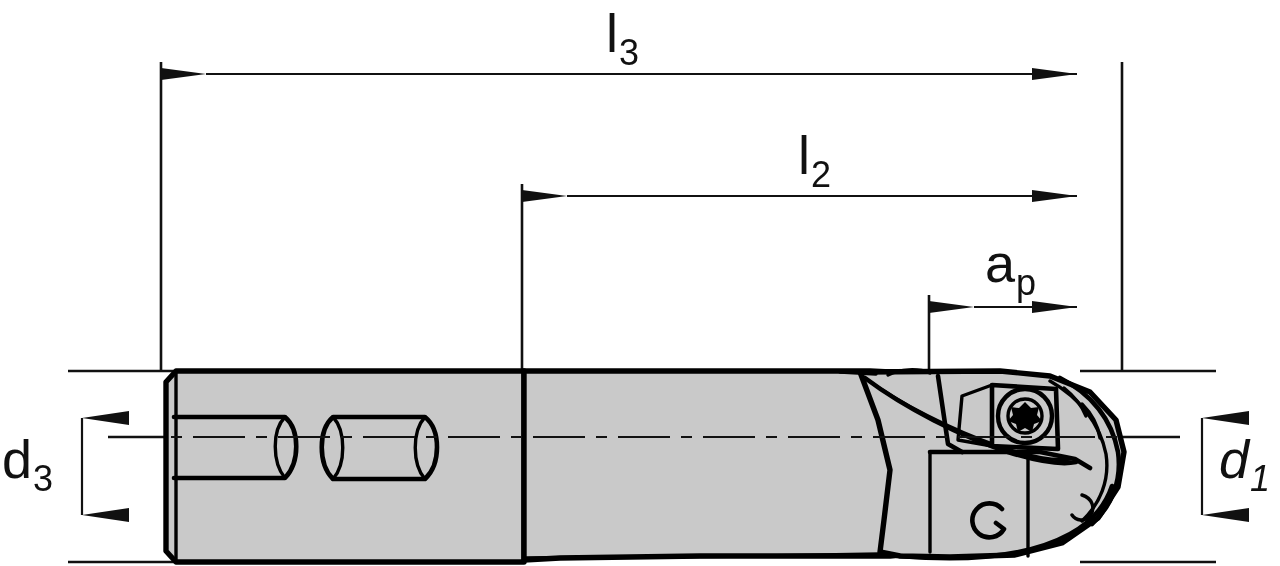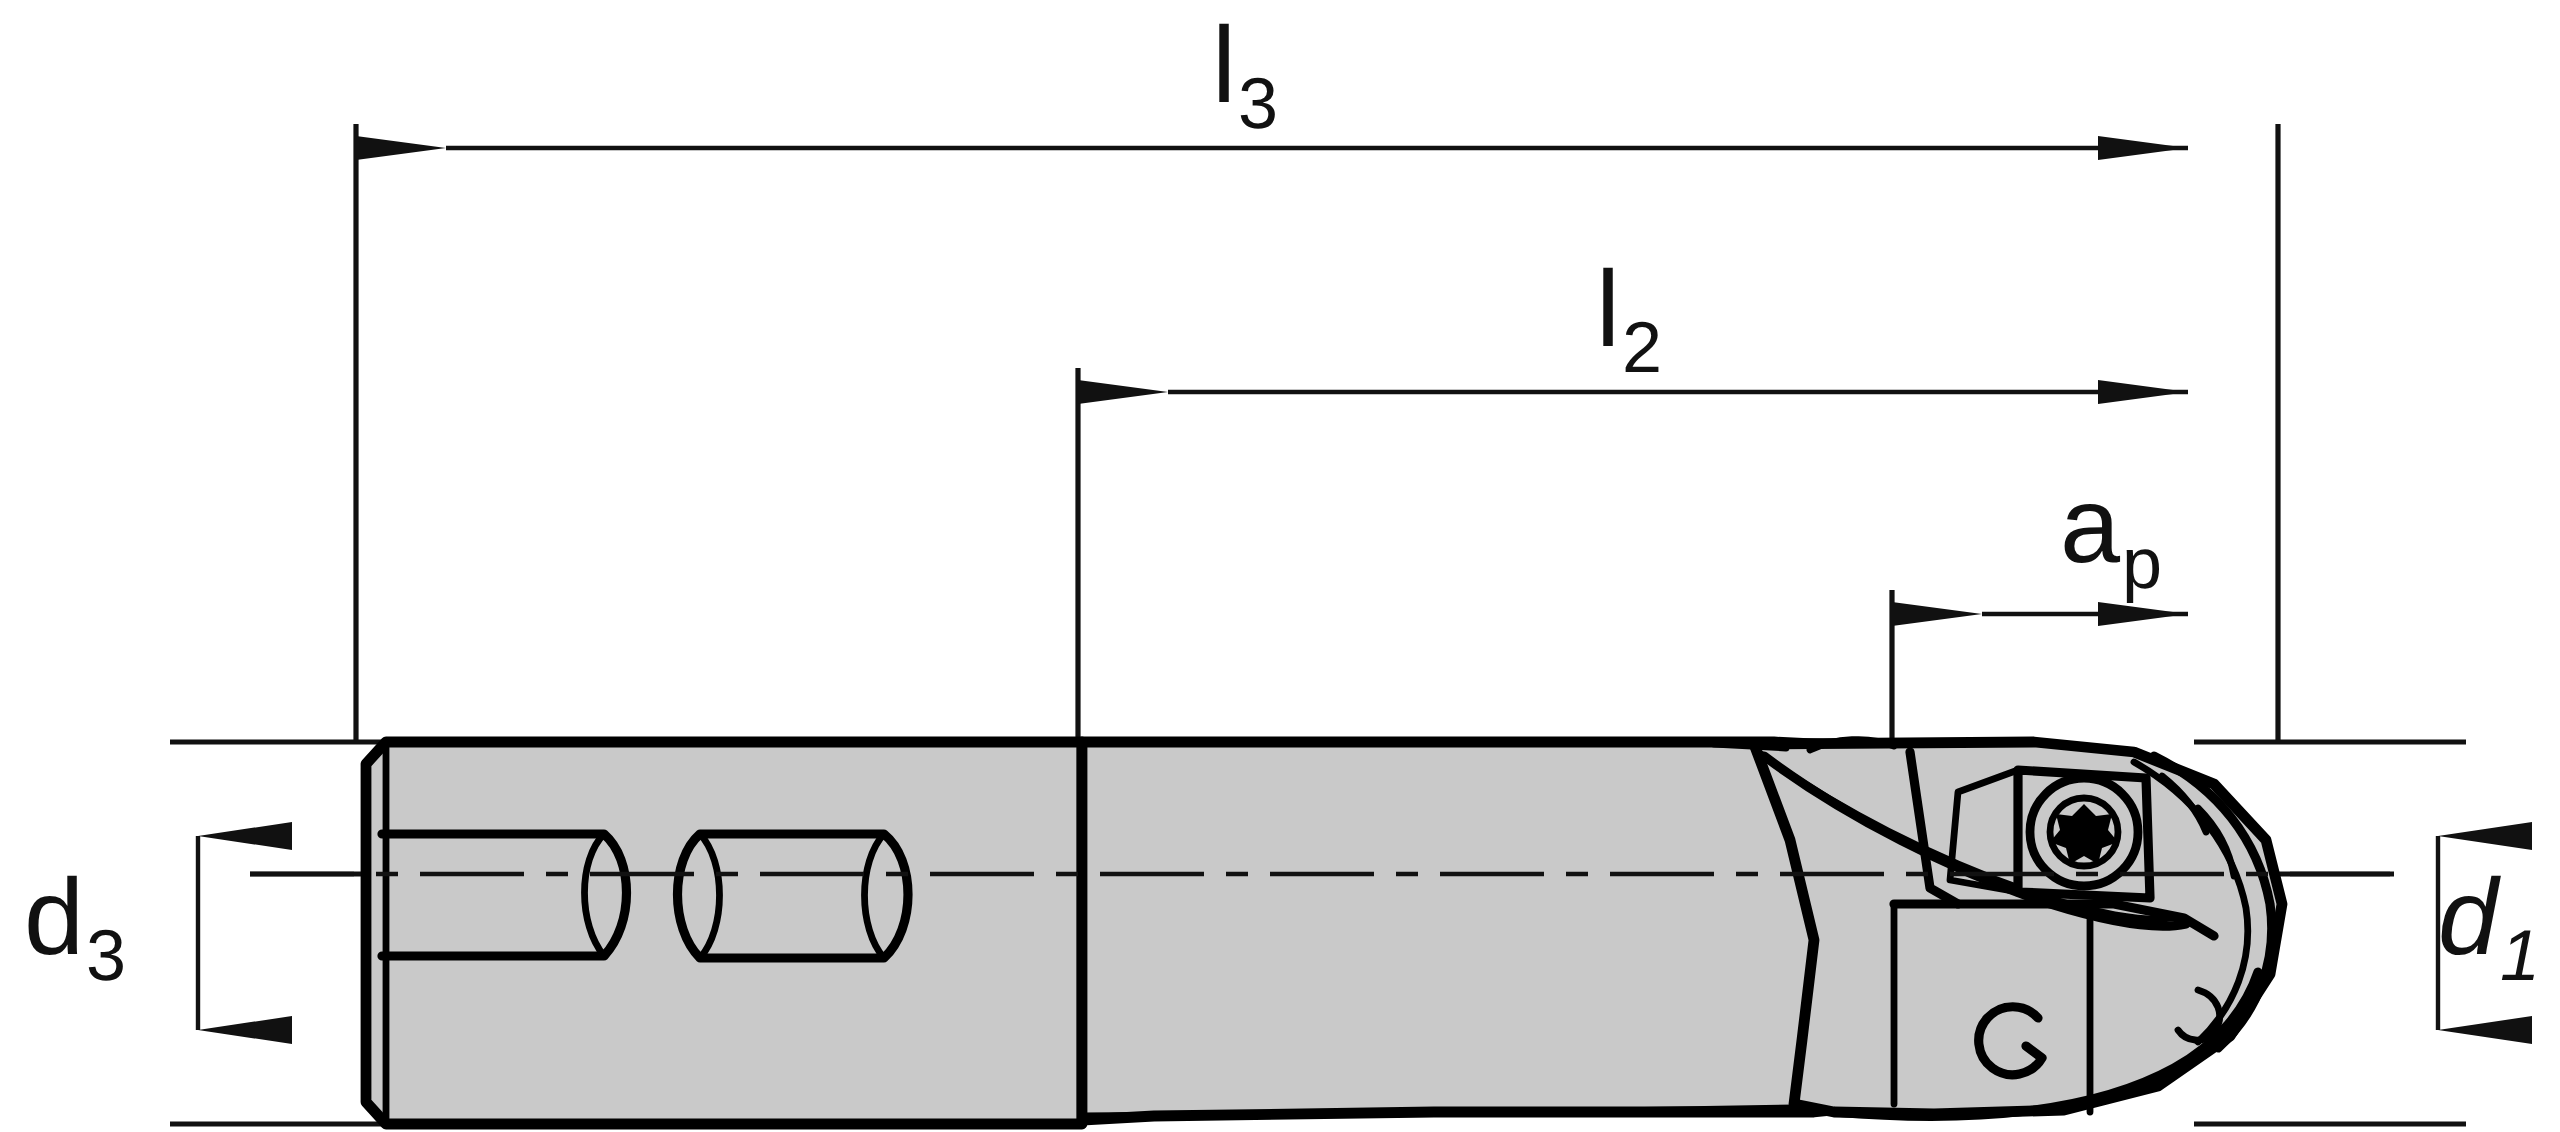--- a/index.html
+++ b/index.html
@@ -12,21 +12,20 @@
     width: 1280px;
     height: 566px;
     overflow: hidden;
     font-family: "Liberation Sans", sans-serif;
   }
   #drawing-root {
     position: relative;
     width: 1147px;
     height: 566px;
     background: #ffffff;
-    padding-left: 17px;
   }
   svg.drawing-canvas {
     display: block;
     width: 1280px;
     height: 566px;
   }
   
   .dim-line, .ext-line {
     stroke: #111111;
     stroke-width: 2.2;
@@ -100,22 +99,22 @@
   }
   .dim-label .sub {
     font-size: 36px;
     vertical-align: sub;
     position: relative;
     top: 9px;
     left: 1px;
   }
   #label-l3 { left: 606px; top: 6px; }
   #label-l2 { left: 798px; top: 128px; }
-  #label-ap { left: 985px; top: 236px; margin-left: 45px; }
-  #label-d3 { left: 12px;   top: 432px; }
+  #label-ap { left: 985px; top: 236px; }
+  #label-d3 { left: 2px;   top: 432px; }
   #label-d1 { left: 1219px; top: 432px; font-style: italic; }
 </style>
 </head>
 <body>
 
 <div id="drawing-root">
 
   <svg class="drawing-canvas" viewBox="0 0 1280 566" xmlns="http://www.w3.org/2000/svg">
 
     <defs>

